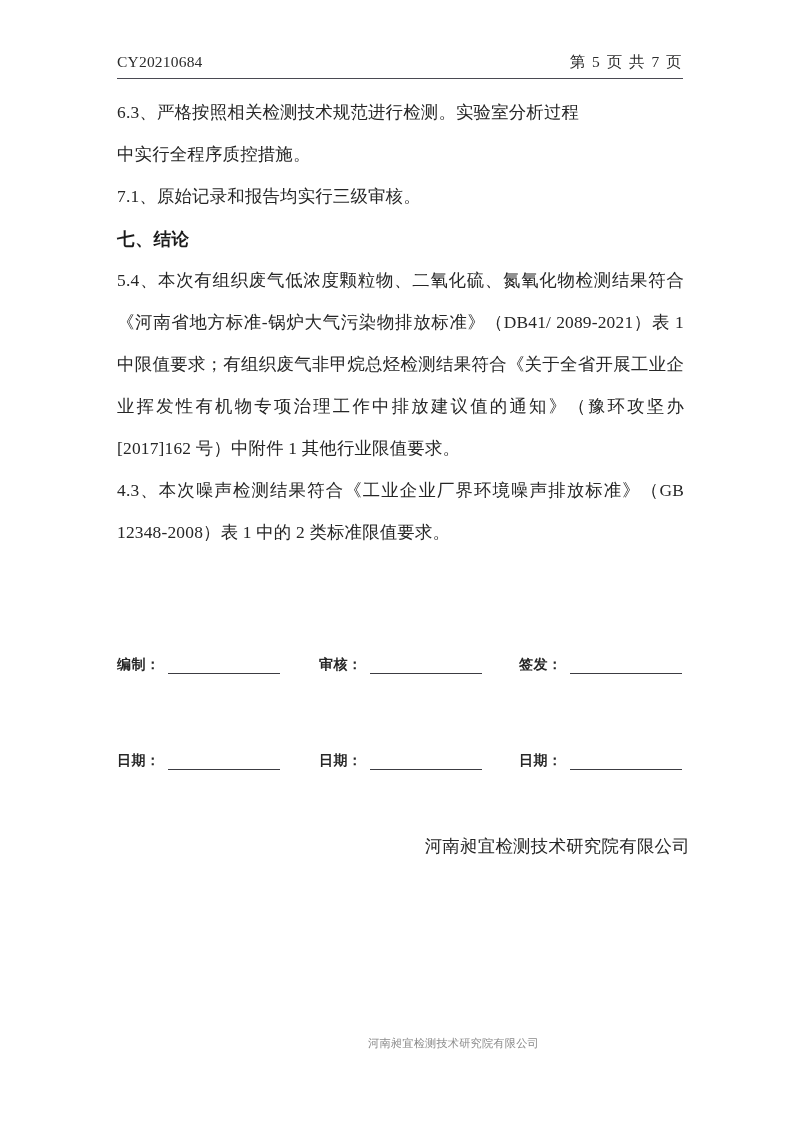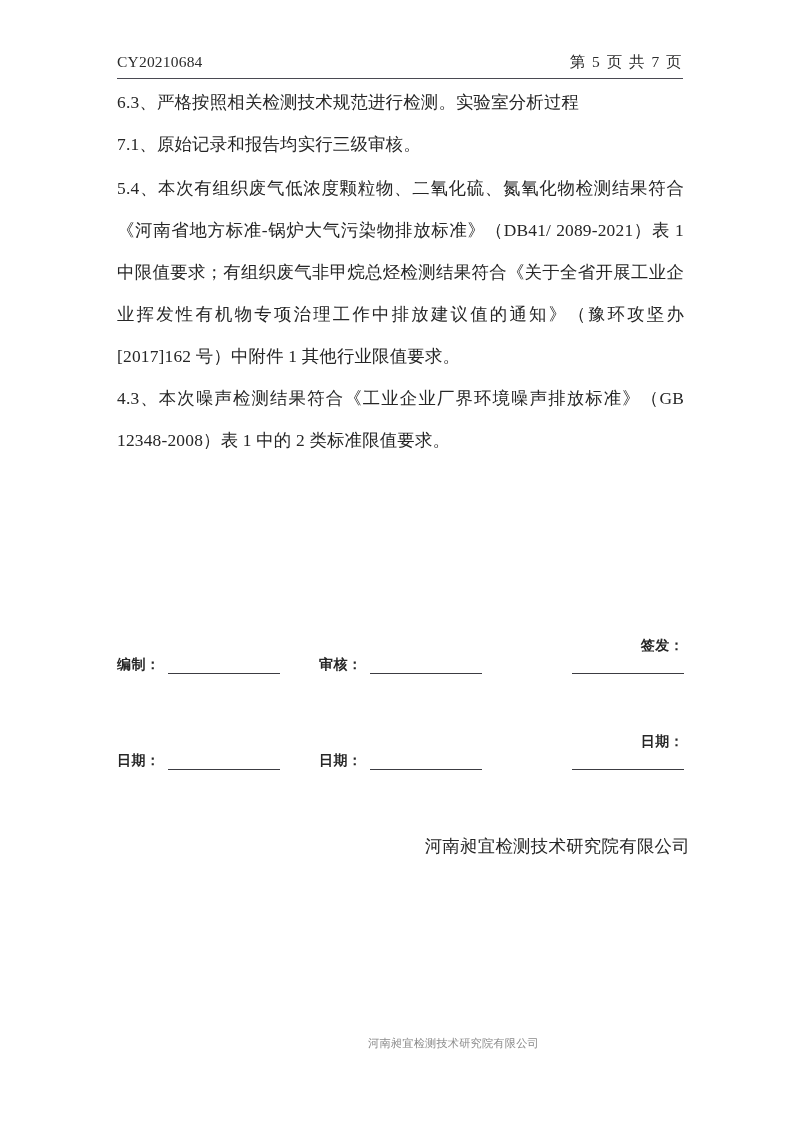--- a/index.html
+++ b/index.html
@@ -52,21 +52,21 @@
     top: 78px;
     width: 566px;
     height: 0;
     border-top: 1.6px solid #4a4a52;
   }
 
   
   .content {
     position: absolute;
     left: 117px;
-    top: 81px;
+    top: 91px;
     width: 567px;
   }
 
   .para {
     font-size: 17.4px;
     line-height: 42px;
     color: #262626;
     margin: 0;
     text-align: justify;
     text-justify: inter-ideograph;
@@ -105,21 +105,21 @@
   .sign-row + .sign-row {
     margin-top: 62px;
   }
   .sign-cell {
     display: flex;
     align-items: flex-end;
     white-space: nowrap;
   }
   .sign-cell.c1 { width: 202px; }
   .sign-cell.c2 { width: 200px; }
-  .sign-cell.c3 { width: 165px; flex-direction: column; }
+  .sign-cell.c3 { width: 165px; }
   .sign-label {
     letter-spacing: 0.4px;
   }
   .sign-line {
     display: inline-block;
     width: 112px;
     border-bottom: 1.7px solid #3c3c42;
     margin-left: 8px;
     height: 18px;
   }
@@ -160,25 +160,27 @@
   <div class="header">
     <span class="header-left">CY20210684</span>
     <span class="header-right">第 5 页 共 7 页</span>
   </div>
   <div class="header-rule"></div>
 
   <div class="content">
 
     <p class="para single">6.3、严格按照相关检测技术规范进行检测。实验室分析过程</p>
 
+    <p class="para single">中实行全程序质控措施。</p>
 
     <p class="para single">7.1、原始记录和报告均实行三级审核。</p>
 
     <div class="gap-sm"></div>
 
+    <h2 class="section-title">七、结论</h2>
 
     <p class="para">5.4、本次有组织废气低浓度颗粒物、二氧化硫、氮氧化物检测结果符合《河南省地方标准-锅炉大气污染物排放标准》（DB41/ 2089-2021）表 1 中限值要求；有组织废气非甲烷总烃检测结果符合《关于全省开展工业企业挥发性有机物专项治理工作中排放建议值的通知》（豫环攻坚办[2017]162 号）中附件 1 其他行业限值要求。</p>
 
     <p class="para">4.3、本次噪声检测结果符合《工业企业厂界环境噪声排放标准》（GB 12348-2008）表 1 中的 2 类标准限值要求。</p>
 
   </div>
 
   <div class="sign-block">
 
     <div class="sign-row">

